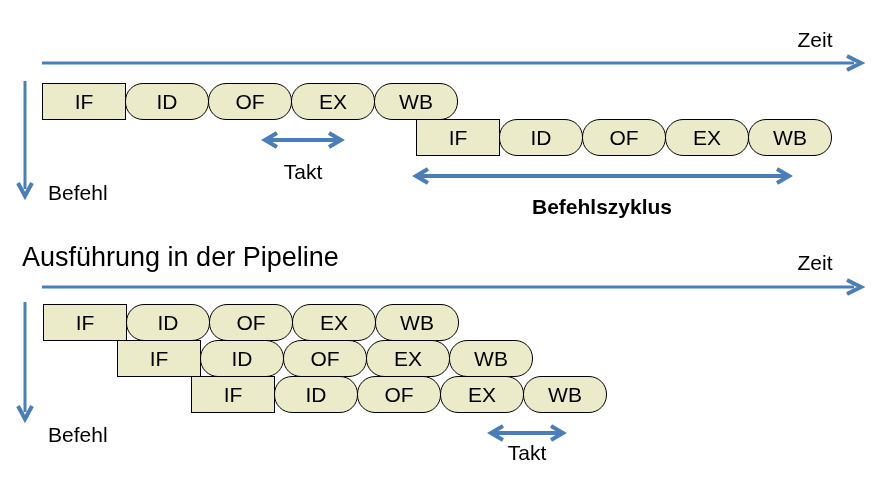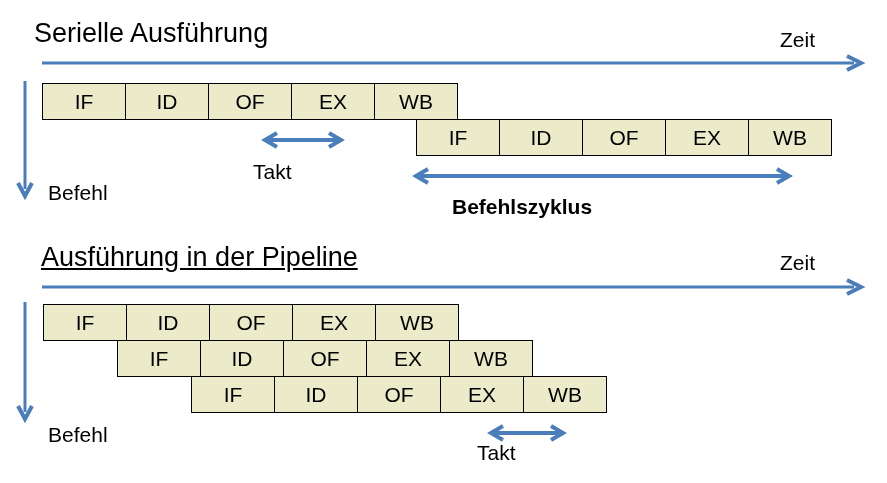--- a/index.html
+++ b/index.html
@@ -31,37 +31,37 @@
     font-size: 27px;
     line-height: 30px;
     white-space: nowrap;
   }
   .axis-label, .range-label {
     position: absolute;
     font-size: 21px;
     line-height: 23px;
     white-space: nowrap;
   }
-  .centered { }
+  .centered { text-align: center; }
   .stage-row {
     position: absolute;
     display: flex;
   }
   .stage-box {
     width: 84px;
     height: 37px;
     background: var(--box-fill);
     border: 1px solid var(--box-border);
     display: flex;
     align-items: center;
     justify-content: center;
     font-size: 21px;
     flex: 0 0 auto;
   }
-  .stage-box + .stage-box { margin-left: -1px; }
+  .stage-box + .stage-box { margin-left: -1px; border-radius: 18px; }
 </style>
 </head>
 <body>
 
 <div class="canvas">
 
   <svg class="arrow-layer" viewBox="0 0 887 483">
 
     <g>
       <line class="arrow-stroke" x1="42" y1="63" x2="854" y2="63" stroke-width="3"></line>
@@ -95,21 +95,20 @@
       <polyline class="arrow-stroke" points="18,406 25,419 32,406" stroke-width="4"></polyline>
     </g>
 
     <g>
       <line class="arrow-stroke" x1="495" y1="433" x2="559" y2="433" stroke-width="4"></line>
       <polyline class="arrow-stroke" points="503,426 491,433 503,440" stroke-width="4"></polyline>
       <polyline class="arrow-stroke" points="551,426 563,433 551,440" stroke-width="4"></polyline>
     </g>
   </svg>
 
-  <div class="section-title" style="left:34px; top:18px;">Serielle Ausführung</div>
 
   <div class="axis-label centered" style="left:780px; top:28px; width:70px;">Zeit</div>
 
   <div class="stage-row" style="left:42px; top:83px;">
     <div class="stage-box">IF</div>
     <div class="stage-box">ID</div>
     <div class="stage-box">OF</div>
     <div class="stage-box">EX</div>
     <div class="stage-box">WB</div>
   </div>
@@ -121,21 +120,21 @@
     <div class="stage-box">EX</div>
     <div class="stage-box">WB</div>
   </div>
 
   <div class="range-label centered" style="left:253px; top:160px; width:100px;">Takt</div>
 
   <div class="range-label centered" style="left:452px; top:195px; width:300px;font-weight:bold;">Befehlszyklus</div>
 
   <div class="axis-label" style="left:48px; top:181px;">Befehl</div>
 
-  <div class="section-title" style="left:41px; top:242px;text-decoration:underline;">Ausführung in der Pipeline</div>
+  <div class="section-title" style="left:22px; top:242px;">Ausführung in der Pipeline</div>
 
   <div class="axis-label centered" style="left:780px; top:251px; width:70px;">Zeit</div>
 
   <div class="stage-row" style="left:43px; top:304px;">
     <div class="stage-box">IF</div>
     <div class="stage-box">ID</div>
     <div class="stage-box">OF</div>
     <div class="stage-box">EX</div>
     <div class="stage-box">WB</div>
   </div>

